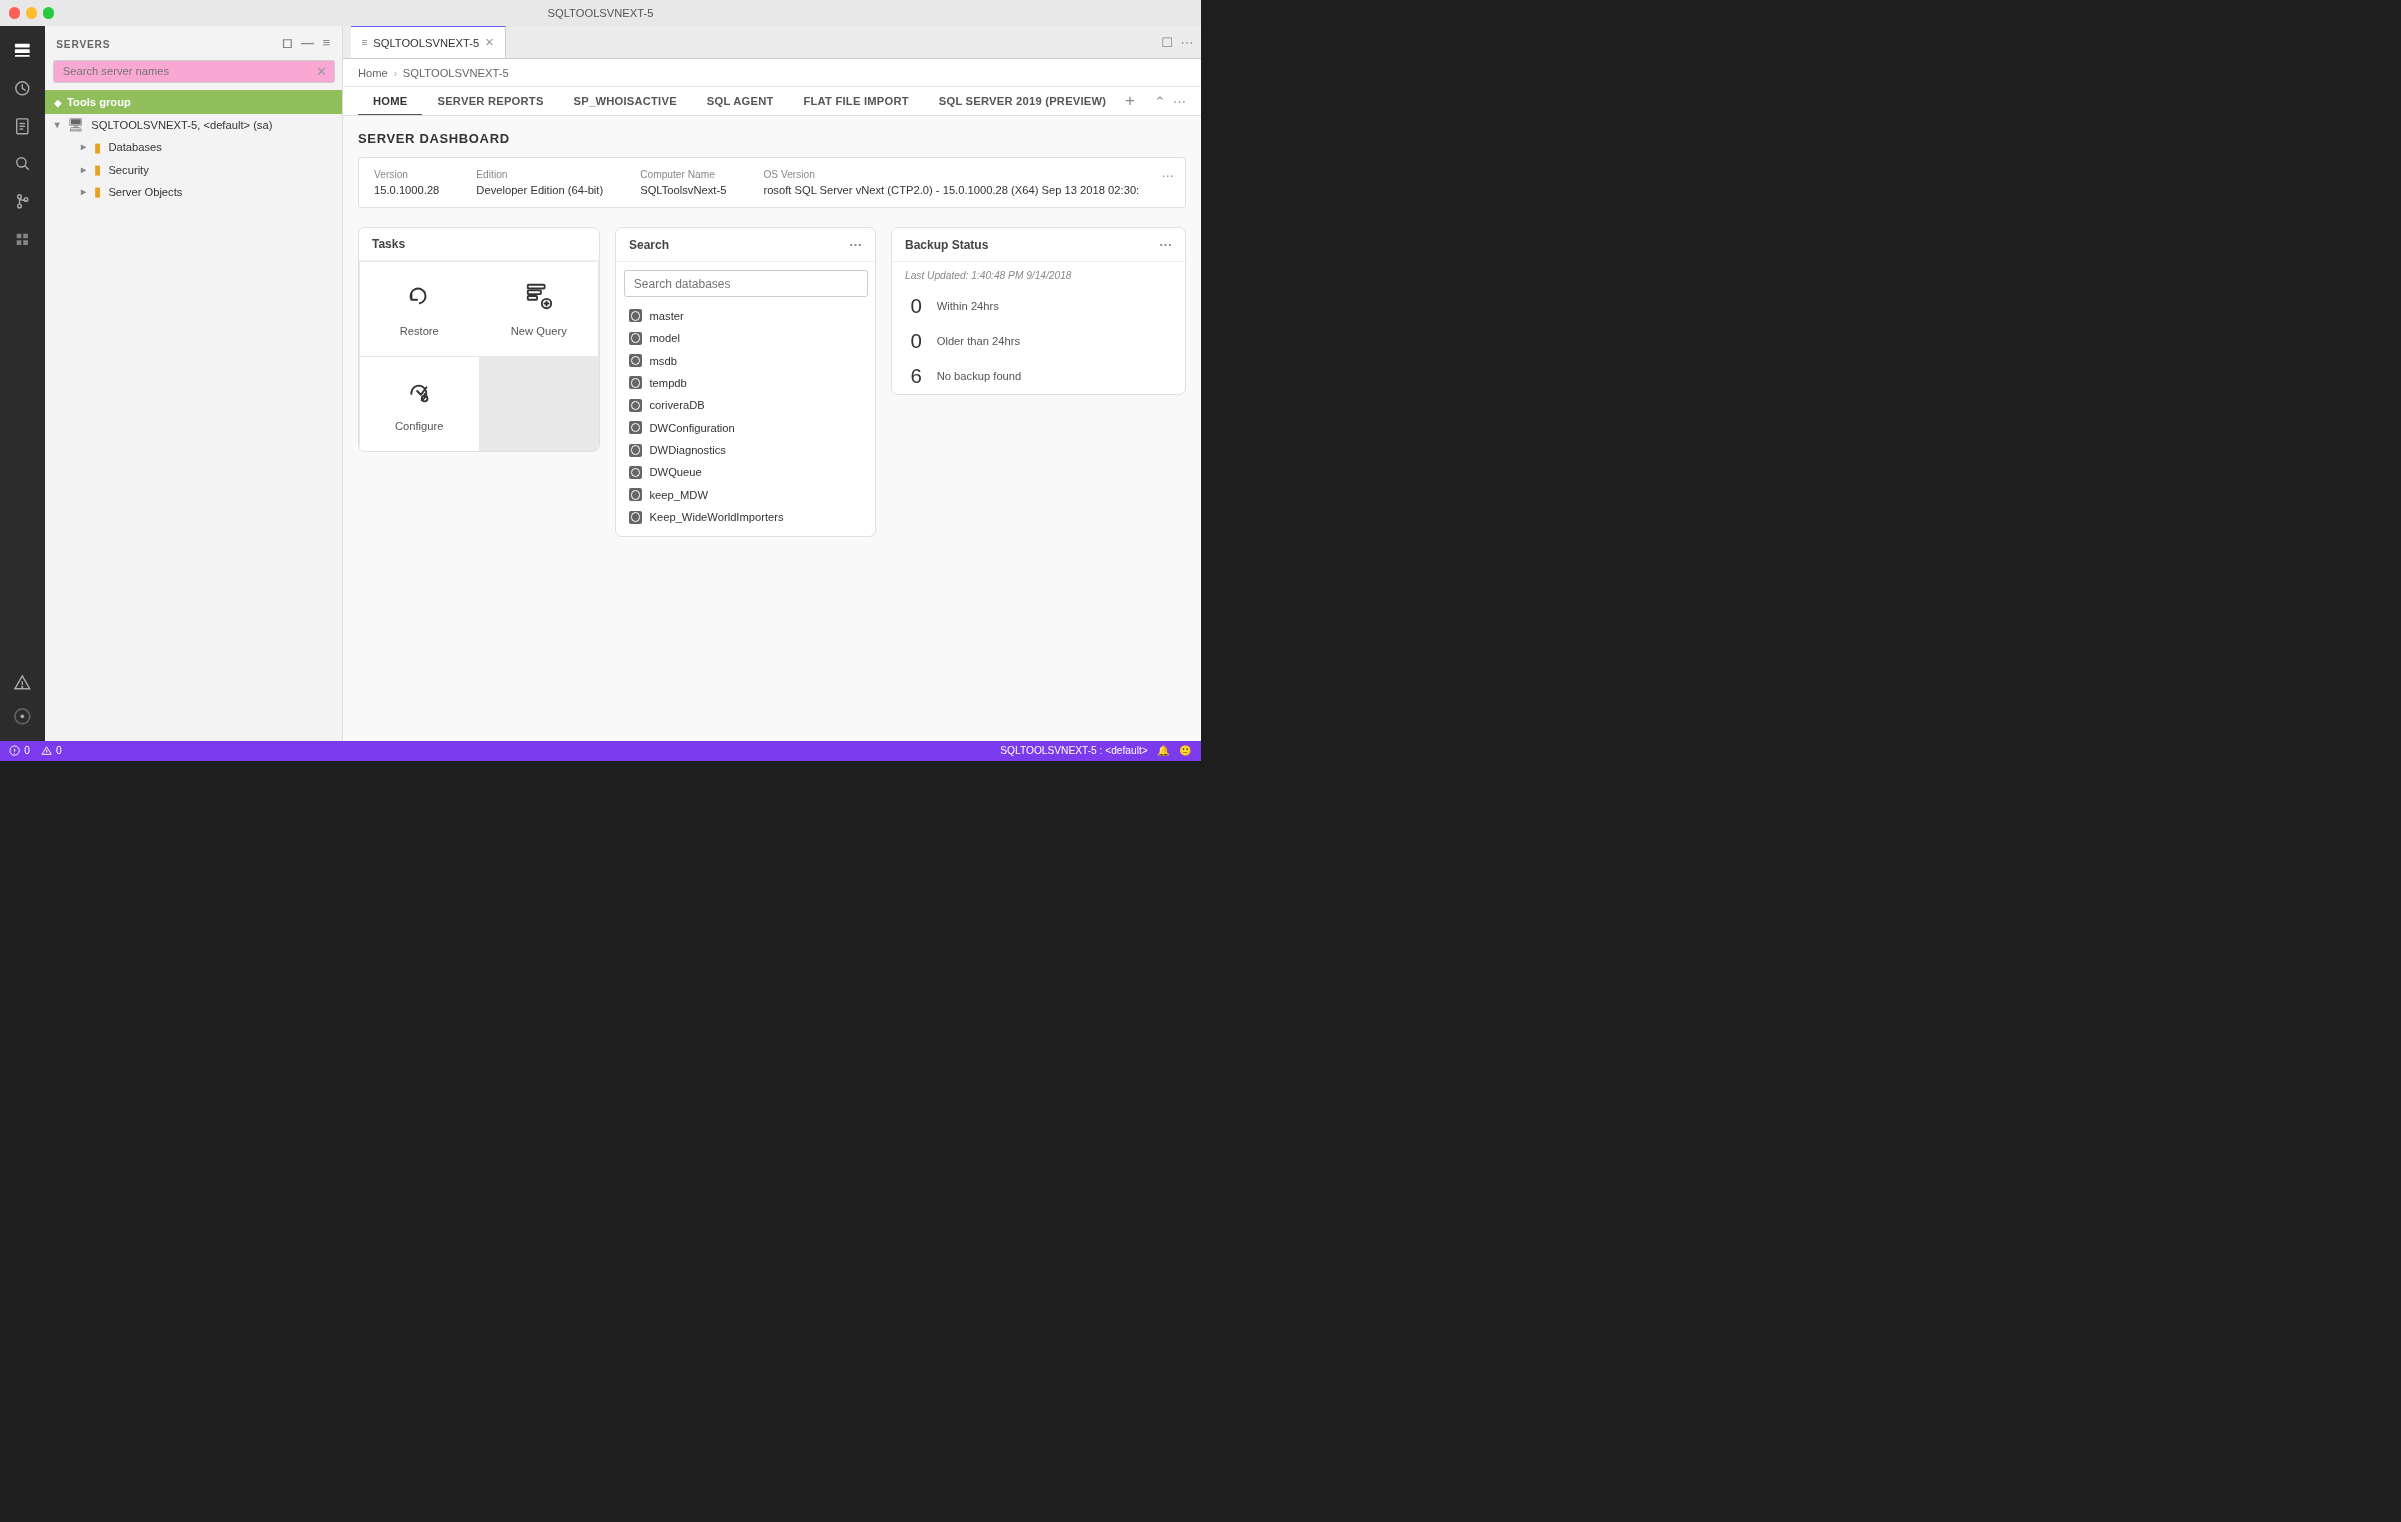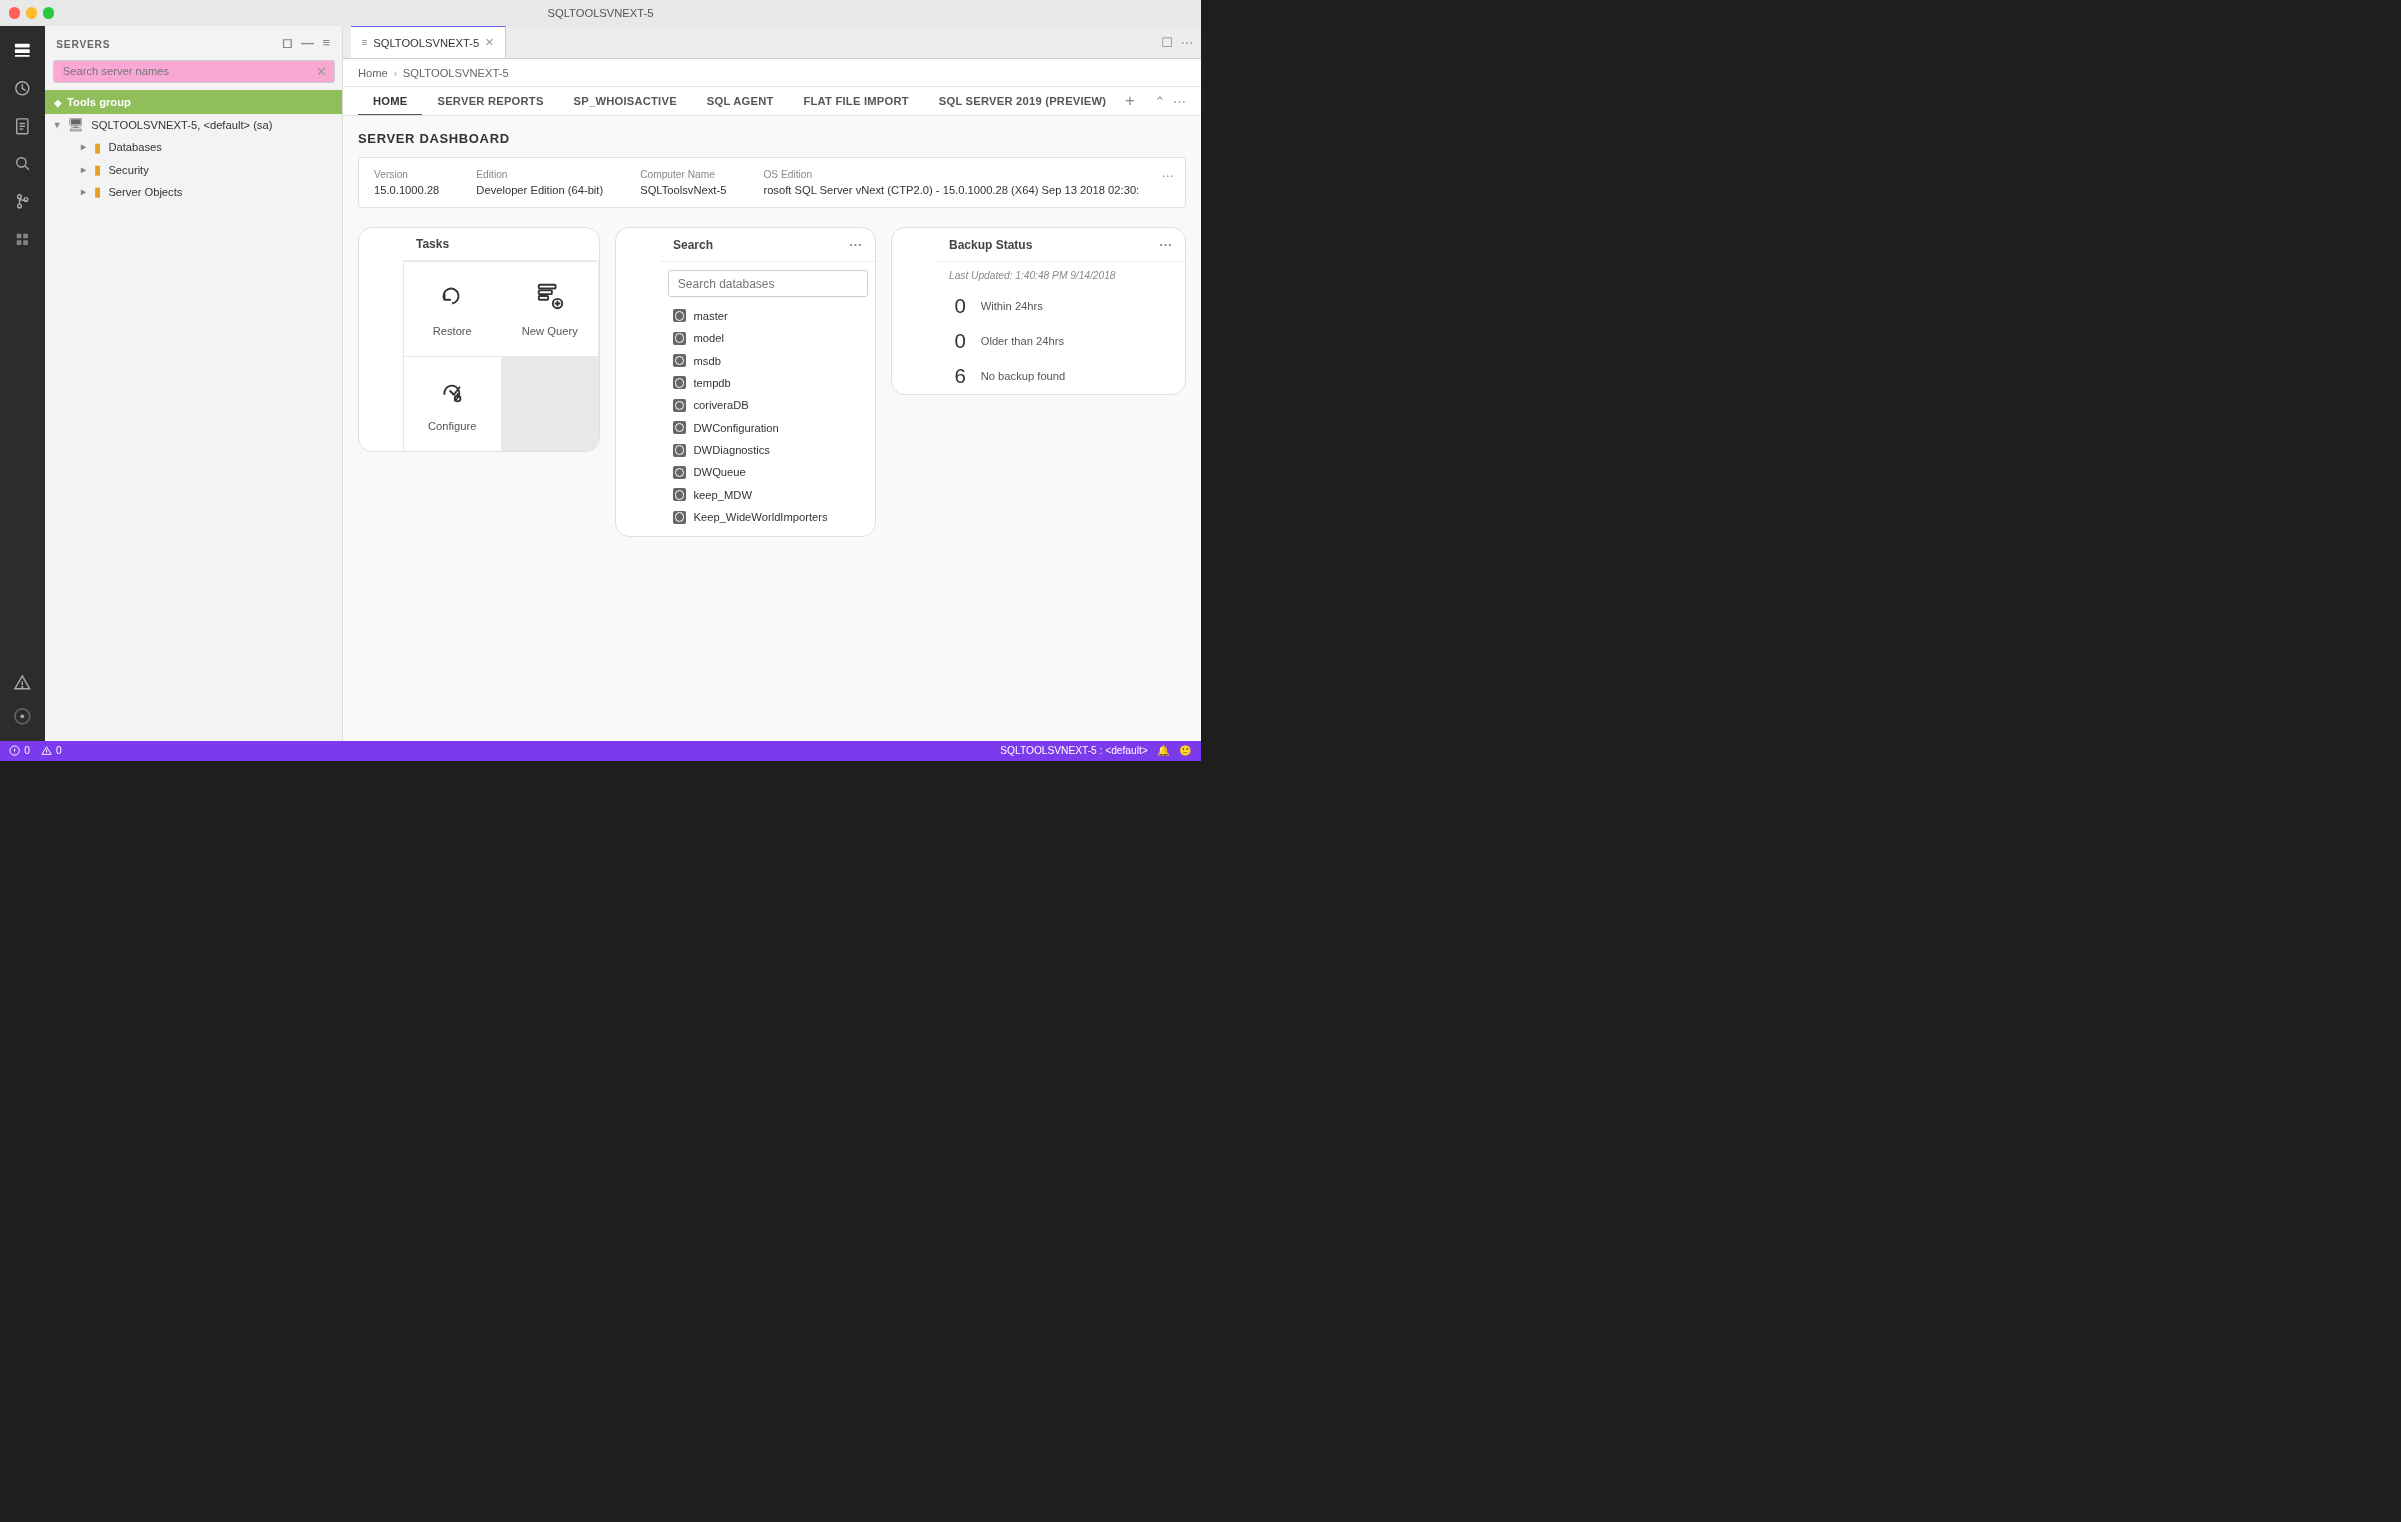--- a/index.html
+++ b/index.html
@@ -296,23 +296,22 @@
     .widgets-row {
       display: flex;
       gap: 15px;
       align-items: flex-start;
     }
 
     
     .widget {
       background: #fff;
       border: 0.9px solid #e0e0e0;
-      border-radius: 14px;
+      border-radius: 7px;
       overflow: hidden;
-      padding-left: 44px;
     }
     .widget-header {
       padding: 9.3px 13px;
       font-size: 12px;
       font-weight: 600;
       color: #444;
       border-bottom: 0.9px solid #eee;
       display: flex;
       align-items: center;
       justify-content: space-between;
@@ -605,21 +604,21 @@
         </div>
         <div>
           <div class="server-info-label">Edition</div>
           <div class="server-info-value">Developer Edition (64-bit)</div>
         </div>
         <div>
           <div class="server-info-label">Computer Name</div>
           <div class="server-info-value">SQLToolsvNext-5</div>
         </div>
         <div>
-          <div class="server-info-label">OS Edition</div>
+          <div class="server-info-label">OS Version</div>
           <div class="server-info-value">rosoft SQL Server vNext (CTP2.0) - 15.0.1000.28 (X64) Sep 13 2018 02:30:</div>
         </div>
         <span class="server-info-more">⋯</span>
       </div>
 
       <div class="widgets-row">
 
         <div class="widget tasks-widget">
           <div class="widget-header">
             <span>Tasks</span>

